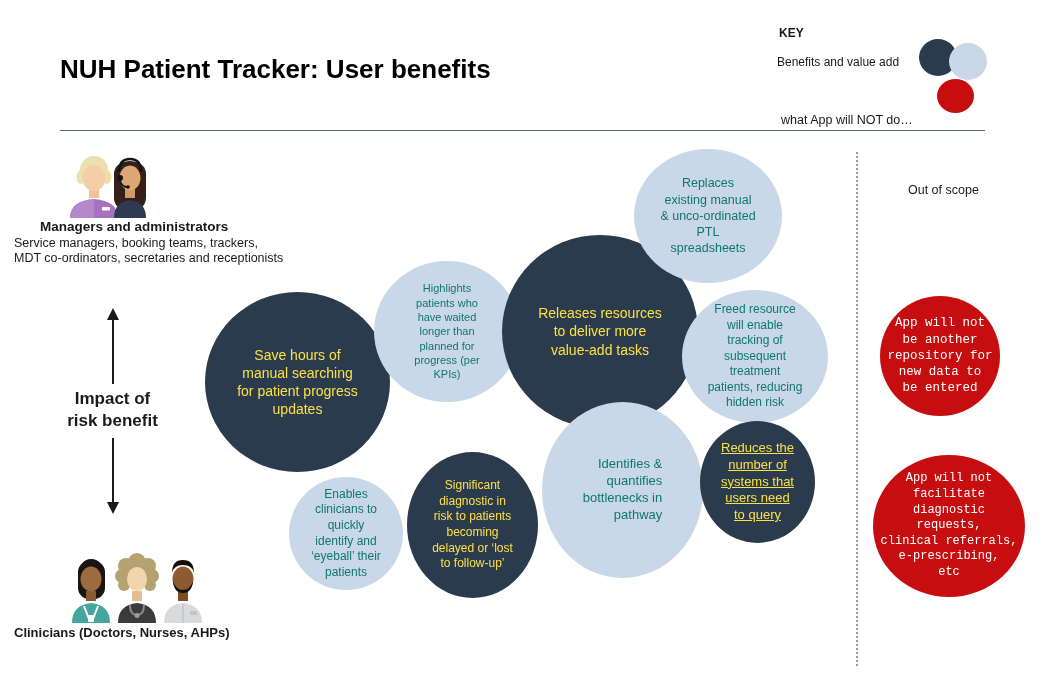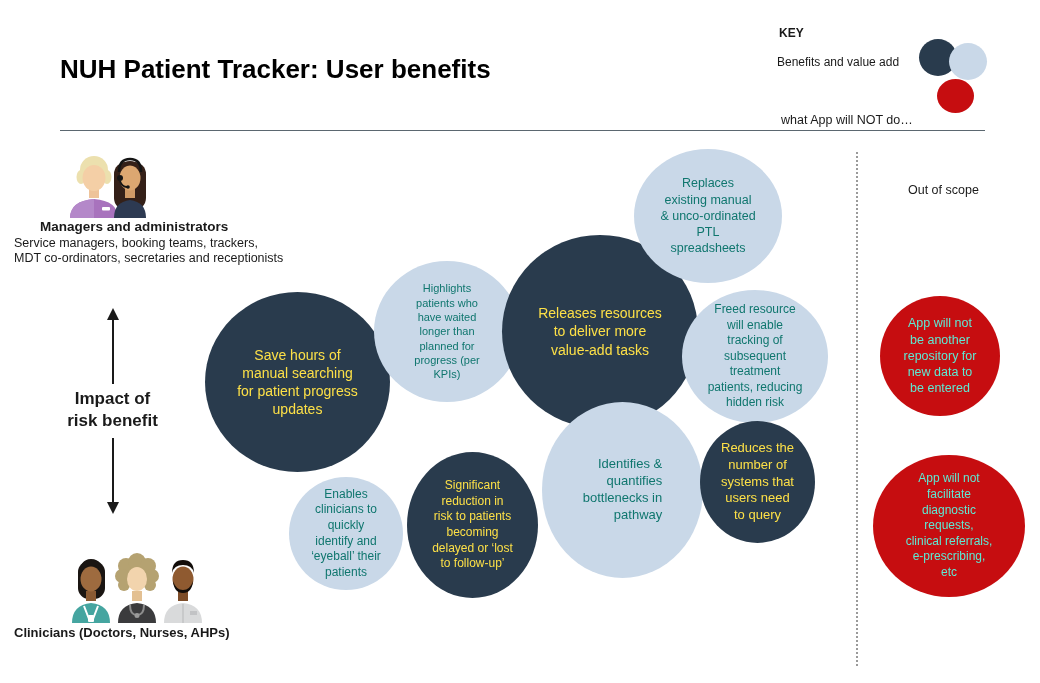--- a/index.html
+++ b/index.html
@@ -31,30 +31,30 @@
   #impact-label{left:35px;top:388px;width:155px;text-align:center;font-size:17px;
     font-weight:bold;white-space:pre-line;line-height:1.3;}
   
   #oos-divider{left:856px;top:152px;height:514px;width:0;border-left:2px dotted #9a9a9a;}
   #oos-label{left:908px;top:183px;font-size:12.5px;}
   
   .bubble{position:absolute;border-radius:50%;display:flex;align-items:center;justify-content:center;
     text-align:center;white-space:pre-line;line-height:1.3;}
   .bubble.dark{background:var(--dark);color:#fde047;}
   .bubble.light{background:var(--light);color:#0f766e;}
-  .bubble.red{background:var(--red);color:#5eead4;}
+  .bubble.red{background:var(--red);color:#ffffff;font-family:Liberation Mono, monospace;}
   #b-save{left:205px;top:292px;width:185px;height:180px;font-size:14px;}
   #b-highlights{left:374px;top:261px;width:146px;height:141px;font-size:11px;}
   #b-releases{left:502px;top:235px;width:196px;height:193px;font-size:14px;}
   #b-replaces{left:634px;top:149px;width:148px;height:134px;font-size:12.5px;}
   #b-freed{left:682px;top:290px;width:146px;height:133px;font-size:12px;}
   #b-identifies{left:542px;top:402px;width:161px;height:176px;font-size:13px;text-align:right;}
   #b-enables{left:289px;top:477px;width:114px;height:113px;font-size:12px;}
   #b-significant{left:407px;top:452px;width:131px;height:146px;font-size:12px;}
-  #b-reduces{left:700px;top:421px;width:115px;height:122px;font-size:13px;}
+  #b-reduces{left:700px;top:421px;width:115px;height:122px;font-size:13px;text-decoration:underline;}
   #b-red1{left:880px;top:296px;width:120px;height:120px;font-size:12.5px;}
   #b-red2{left:873px;top:455px;width:152px;height:142px;font-size:12px;}
 </style>
 </head>
 <body>
 
 <div id="slide">
 
   <div class="abs" id="title">NUH Patient Tracker: User benefits</div>
   <div class="abs" id="title-rule"></div>
@@ -167,21 +167,21 @@
 quantifies
 bottlenecks in
 pathway</div>
   <div class="bubble light" id="b-enables">Enables
 clinicians to
 quickly
 identify and
 ‘eyeball’ their
 patients</div>
   <div class="bubble dark" id="b-significant">Significant
-reduction in
+diagnostic in
 risk to patients
 becoming
 delayed or ‘lost
 to follow-up’</div>
   <div class="bubble dark" id="b-reduces">Reduces the
 number of
 systems that
 users need
 to query</div>
   <div class="bubble red" id="b-red1">App will not

